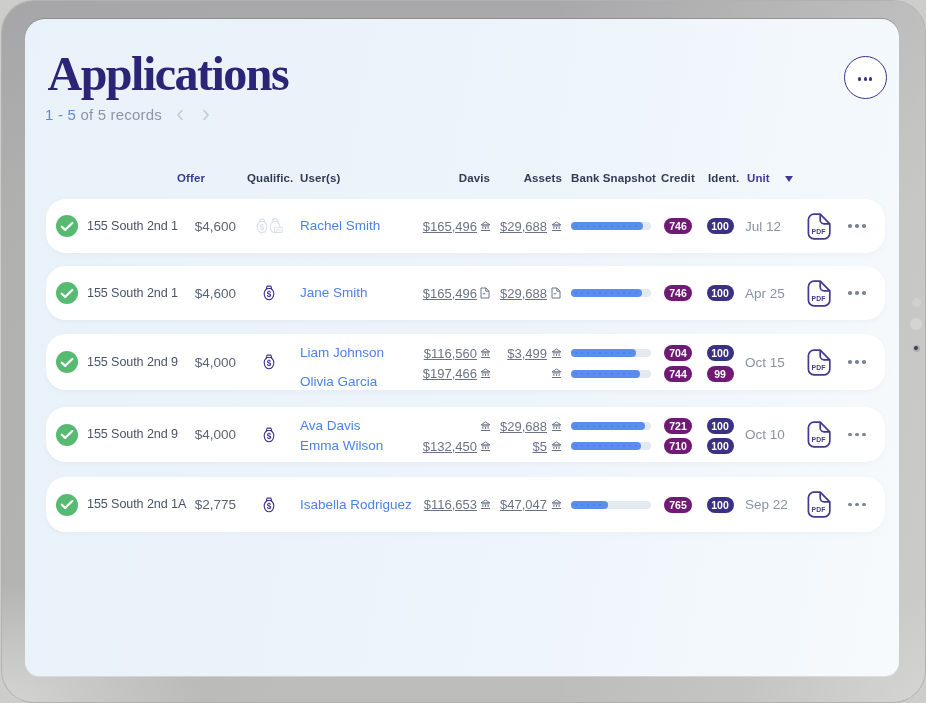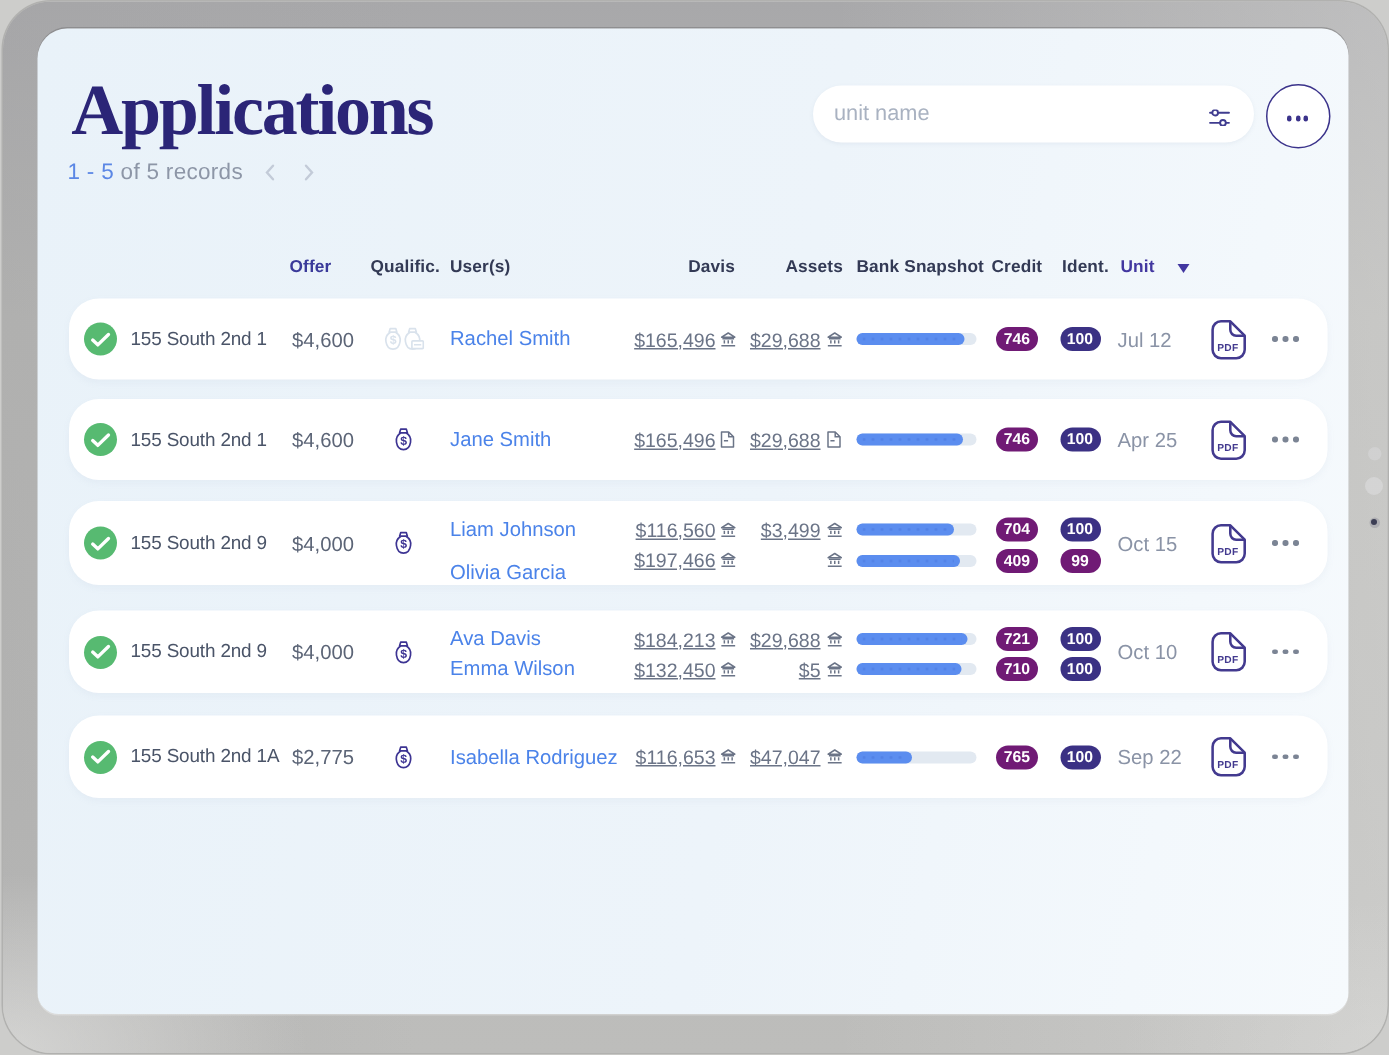--- a/index.html
+++ b/index.html
@@ -61,41 +61,28 @@
 <div class="cam" style="left:914px; top:346px; width:4px; height:4px; background:#3c3e54;"></div>
 <div class="screen">
 <h1>Applications</h1>
 <div class="records"><span class="pg">1 - 5</span> of 5 records</div>
 <svg class="chev" style="left:151px" width="8" height="12" viewBox="0 0 8 12">
       <path d="M6 1.5 L2 6 L6 10.5" fill="none" stroke="#c3cbd8" stroke-width="1.6" stroke-linecap="round"></path>
     </svg>
 <svg class="chev" style="left:177px" width="8" height="12" viewBox="0 0 8 12">
       <path d="M2 1.5 L6 6 L2 10.5" fill="none" stroke="#c3cbd8" stroke-width="1.6" stroke-linecap="round"></path>
     </svg>
-<div class="search">
-  <span class="ph">unit name</span>
-  <svg width="14" height="11" viewBox="0 0 14 11">
-    <g stroke="#3f3c8f" stroke-width="1.3" fill="none" stroke-linecap="round">
-      <line x1="0.7" y1="2.1" x2="2.1" y2="2.1"></line>
-          <circle cx="4.1" cy="2.1" r="1.9"></circle>
-          <line x1="6.3" y1="2.1" x2="13.3" y2="2.1"></line>
-      <line x1="0.7" y1="8.9" x2="7.3" y2="8.9"></line>
-          <circle cx="9.3" cy="8.9" r="1.9"></circle>
-          <line x1="11.5" y1="8.9" x2="13.3" y2="8.9"></line>
-    </g>
-  </svg>
-</div>
 <div class="menu-btn">
   <span class="d" style="position:absolute;left:13.6px;top:20.2px;width:3.4px;height:3.4px;background:#3b338b"></span>
   <span class="d" style="position:absolute;left:19.0px;top:20.2px;width:3.4px;height:3.4px;background:#3b338b"></span>
   <span class="d" style="position:absolute;left:24.4px;top:20.2px;width:3.4px;height:3.4px;background:#3b338b"></span>
 </div>
 
 <div class="hdr" style="left:61px;margin-top:42px;">Unit</div>
-<div class="hdr" style="left:152px; width:60px; text-align:center; color:#3a3a9a;">Offer</div>
+<div class="hdr" style="left:152px; width:60px; text-align:left; color:#3a3a9a;">Offer</div>
 <div class="hdr" style="left:222px;">Qualific.</div>
 <div class="hdr" style="left:275px;">User(s)</div>
 <div class="hdr" style="left:405px; width:60px; text-align:right;">Davis</div>
 <div class="hdr" style="left:477px; width:60px; text-align:right;">Assets</div>
 <div class="hdr" style="left:546px;">Bank Snapshot</div>
 <div class="hdr" style="left:636px;">Credit</div>
 <div class="hdr" style="left:683px;">Ident.</div>
 <div class="hdr" style="left:722px; color:#4237a0;">Unit</div>
 <div style="position:absolute; left:760px; top:157px; width:0; height:0; border-left:4px solid transparent; border-right:4px solid transparent; border-top:6.5px solid #4237a0;"></div>
 </div>
@@ -269,21 +256,21 @@
           <line x1="1.6" y1="4.9" x2="9.4" y2="4.9"></line>
           <line x1="2.9" y1="5.8" x2="2.9" y2="8"></line>
           <line x1="5.5" y1="5.8" x2="5.5" y2="8"></line>
           <line x1="8.1" y1="5.8" x2="8.1" y2="8"></line>
           <line x1="0.9" y1="9.5" x2="10.1" y2="9.5"></line>
         </g>
       </svg>
       <div class="bar" style="top:35.5px">
         <i style="width:68.8px"></i>
       </div>
-      <div class="badge bg-green" style="left:618.0px;top:31.5px;width:28px">409</div>
+      <div class="badge bg-green" style="left:618.0px;top:31.5px;width:28px">744</div>
       <div class="badge bg-green" style="left:660.5px;top:31.5px;width:27px">99</div>
       <div class="cell date" style="top:20.5px">Oct 15</div>
       <svg class="pdf" style="top:14.5px" width="25" height="27" viewBox="0 0 25 27">
         <path d="M8 1.2 H14.2 L23.8 10.8 V20.2 A5.6 5.6 0 0 1 18.2 25.8 H8 A5.6 5.6 0 0 1 2.4 20.2 V6.8 A5.6 5.6 0 0 1 8 1.2 Z" fill="none" stroke="#433a8f" stroke-width="1.7" stroke-linejoin="round"></path>
         <path d="M14.2 1.2 V6.9 a3.9 3.9 0 0 0 3.9 3.9 h5.7" fill="none" stroke="#433a8f" stroke-width="1.7"></path>
         <text x="12.6" y="20.9" font-size="6.8" font-weight="bold" fill="#433a8f" text-anchor="middle" font-family="Liberation Sans" letter-spacing="0.2">PDF</text>
       </svg>
       <span style="position:absolute;left:802.20px;top:26.20px;width:3.6px;height:3.6px;border-radius:50%;background:#7b8494;display:block"></span>
       <span style="position:absolute;left:809.20px;top:26.20px;width:3.6px;height:3.6px;border-radius:50%;background:#7b8494;display:block"></span>
       <span style="position:absolute;left:816.20px;top:26.20px;width:3.6px;height:3.6px;border-radius:50%;background:#7b8494;display:block"></span>
@@ -297,21 +284,20 @@
       <div class="cell unit" style="top:20.0px">155 South 2nd 9</div>
       <div class="cell offer" style="top:20.0px;left:0;width:190px">$4,000</div>
       <svg style="position:absolute;left:216.5px;top:19.5px" width="12" height="16" viewBox="0 0 12 16">
         <g stroke="#3d3493" fill="none" stroke-width="1.1">
           <path d="M4.1 1.1 h3.8 l0.7 2.4 h-5.2 z" stroke-linejoin="round"></path>
           <path d="M4.3 3.5 C1.7 5.1 0.9 7.4 1.3 9.7 C1.7 12.4 3.3 14.7 6 14.7 C8.7 14.7 10.3 12.4 10.7 9.7 C11.1 7.4 10.3 5.1 7.7 3.5 Z"></path>
         </g>
         <text x="6.05" y="11.6" font-size="8.2" font-weight="bold" fill="#3d3493" text-anchor="middle" font-family="Liberation Sans">$</text>
       </svg>
       <div class="cell user" style="top:11.0px">Ava Davis</div>
-      <div class="cell money" style="top:11.5px;left:0;width:431px">$184,213</div>
       <svg style="position:absolute;left:434px;top:13.5px" width="11" height="11" viewBox="0 0 11 11">
         <g stroke="#6b7487" fill="none" stroke-width="1">
           <path d="M1.1 3.8 L5.5 1 L9.9 3.8 Z" stroke-linejoin="round"></path>
           <line x1="1.6" y1="4.9" x2="9.4" y2="4.9"></line>
           <line x1="2.9" y1="5.8" x2="2.9" y2="8"></line>
           <line x1="5.5" y1="5.8" x2="5.5" y2="8"></line>
           <line x1="8.1" y1="5.8" x2="8.1" y2="8"></line>
           <line x1="0.9" y1="9.5" x2="10.1" y2="9.5"></line>
         </g>
       </svg>

